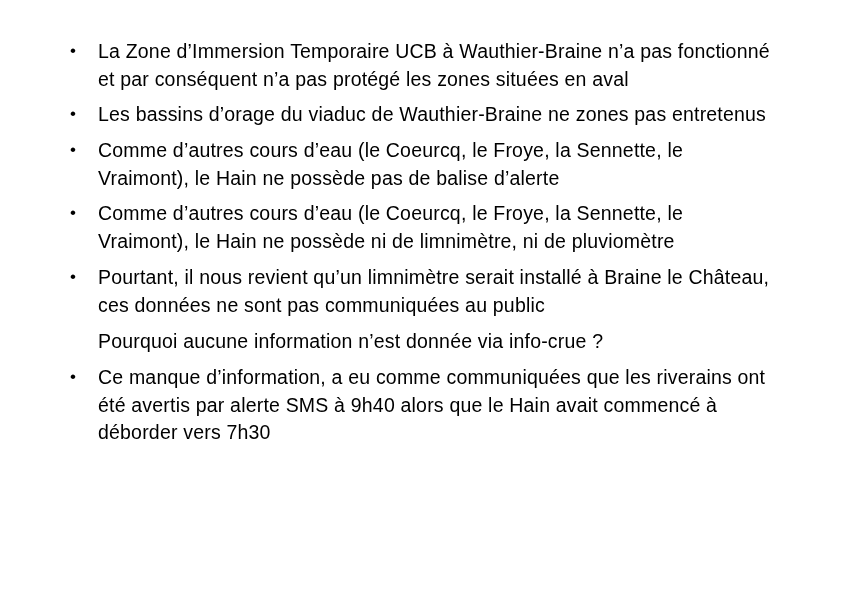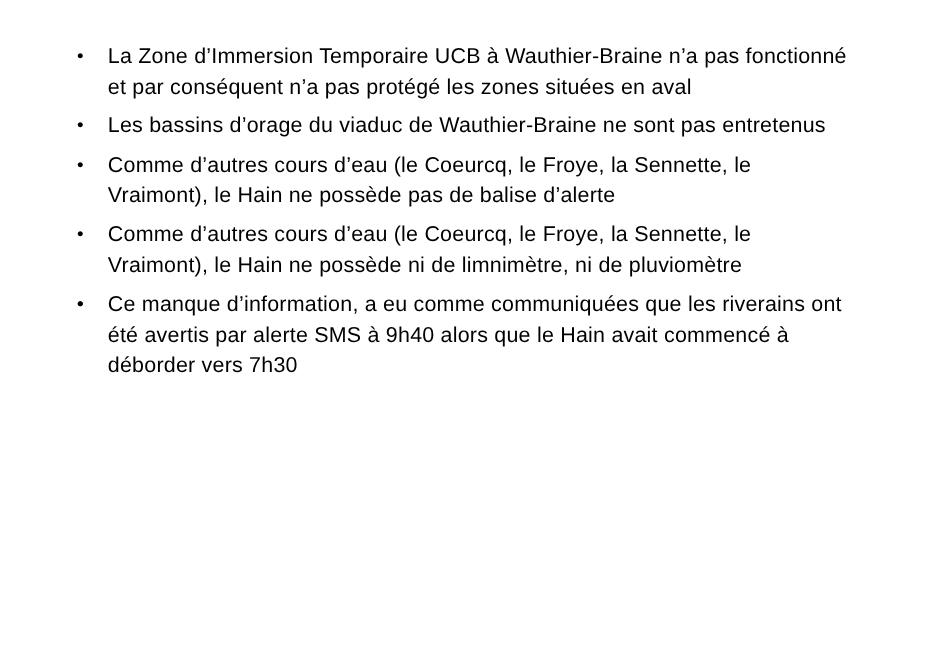--- a/index.html
+++ b/index.html
@@ -55,35 +55,37 @@
 <div class="slide">
   <ul class="bullet-list">
 
     <li>
       <span class="bullet-mark">•</span>
       <span class="bullet-text">La Zone d’Immersion Temporaire UCB à Wauthier-Braine n’a pas fonctionné et par conséquent n’a pas protégé les zones situées en aval</span>
     </li>
 
     <li>
       <span class="bullet-mark">•</span>
-      <span class="bullet-text">Les bassins d’orage du viaduc de Wauthier-Braine ne sont pas entretenus</span>
+      <span class="bullet-text">Les bassins d’orage du viaduc de Wauthier-Braine ne zones pas entretenus</span>
     </li>
 
     <li>
       <span class="bullet-mark">•</span>
       <span class="bullet-text">Comme d’autres cours d’eau (le Coeurcq, le Froye, la Sennette, le Vraimont), le Hain ne possède pas de balise d’alerte</span>
     </li>
 
     <li>
       <span class="bullet-mark">•</span>
       <span class="bullet-text">Comme d’autres cours d’eau (le Coeurcq, le Froye, la Sennette, le Vraimont), le Hain ne possède ni de limnimètre, ni de pluviomètre</span>
     </li>
 
     <li>
       <span class="bullet-mark">•</span>
+      <span class="bullet-text">Pourtant, il nous revient qu’un limnimètre serait installé à Braine le Château, ces données ne sont pas communiquées au public</span>
+      <span class="bullet-sub">Pourquoi aucune information n’est donnée via info-crue ?</span>
     </li>
 
     <li>
       <span class="bullet-mark">•</span>
       <span class="bullet-text">Ce manque d’information, a eu comme communiquées que les riverains ont été avertis par alerte SMS à 9h40 alors que le Hain avait commencé à déborder vers 7h30</span>
     </li>
 
   </ul>
 </div>
 

